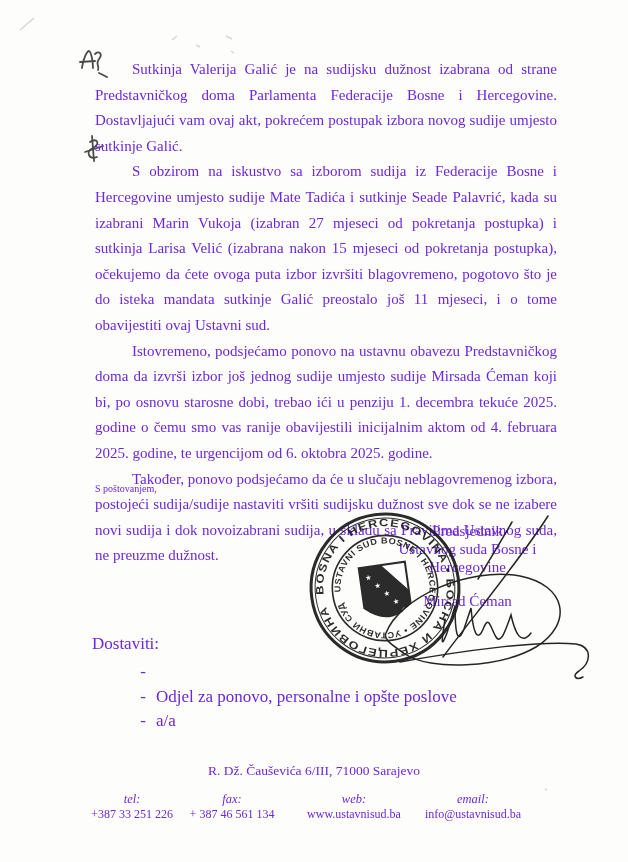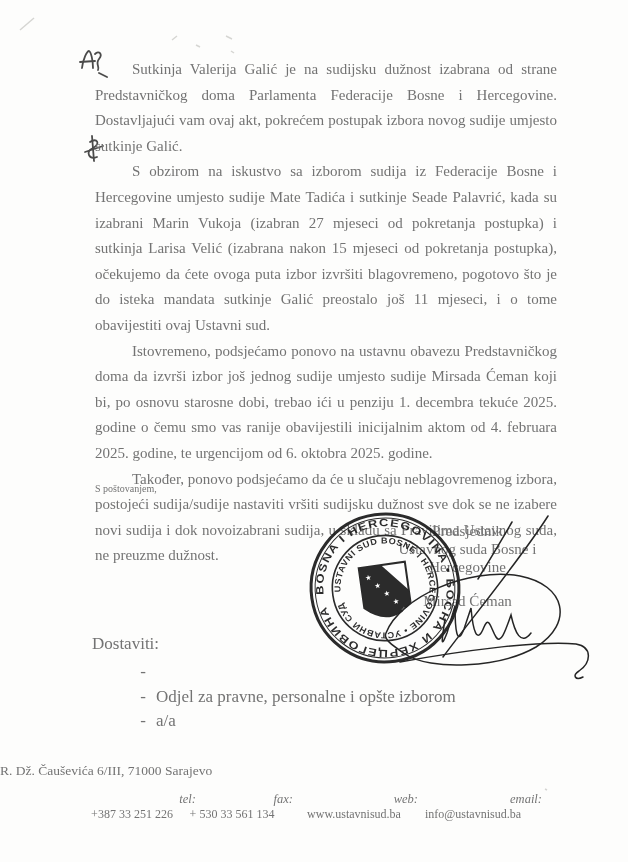--- a/index.html
+++ b/index.html
@@ -1,18 +1,18 @@
 <!DOCTYPE html>
 <html><head>
 <meta charset="utf-8">
 <style>
   html,body{margin:0;padding:0;background:#ffffff;}
   .page{
     position:relative;width:628px;height:862px;background:#fdfdfc;
-    font-family:"Liberation Serif",serif;color:#737373;overflow:hidden;
+    font-family:"Liberation Serif",serif;color:#6d28d9;overflow:hidden;
   }
   
   .body-text{
     position:absolute;top:57px;left:95px;width:462px;
     font-size:15px;line-height:25.6px;text-align:justify;
   }
   .body-text p{margin:0;text-indent:37px;}
   .closing{position:absolute;top:483px;left:95px;font-size:10px;}
   
   .sigblock{
@@ -26,23 +26,23 @@
   .signature-svg{position:absolute;left:350px;top:505px;width:278px;height:190px;}
   .pencil{position:absolute;left:68px;top:40px;width:70px;height:140px;}
   .specks{position:absolute;left:0;top:0;width:628px;height:862px;pointer-events:none;}
   
   .dostaviti{position:absolute;top:634px;left:92px;font-size:17px;width:480px;}
   .dist-items{margin-top:6px;}
   .dist-row{display:flex;line-height:24.6px;}
   .dash{width:26px;text-align:center;margin-left:38px;flex:none;}
   
   .footer-address{position:absolute;top:763px;left:0;width:628px;
-                  font-size:13.5px;}
+                  text-align:center;font-size:13.5px;}
   .contact{position:absolute;top:792px;text-align:center;line-height:15px;}
-  .contact .lbl{font-style:italic;font-size:12.5px;text-align:right;}
+  .contact .lbl{font-style:italic;font-size:12.5px;}
   .contact .val{font-size:12px;}
   .c-tel{left:68px;width:128px;}
   .c-fax{left:171px;width:122px;}
   .c-web{left:290px;width:128px;}
   .c-email{left:404px;width:138px;}
 </style>
 </head>
 <body>
 
 <div class="page">
@@ -126,38 +126,38 @@
   </svg>
 
   <div class="dostaviti">
     <div>Dostaviti:</div>
     <div class="dist-items">
       <div class="dist-row">
         <span class="dash">-</span>
       </div>
       <div class="dist-row">
         <span class="dash">-</span>
-        <span>Odjel za pravne, personalne i opšte izborom</span>
+        <span>Odjel za ponovo, personalne i opšte poslove</span>
       </div>
       <div class="dist-row">
         <span class="dash">-</span>
         <span>a/a</span>
       </div>
     </div>
   </div>
 
   <div class="footer-address">R. Dž. Čauševića 6/III, 71000 Sarajevo</div>
 
   <div class="contact c-tel">
     <div class="lbl">tel:</div>
     <div class="val">+387 33 251 226</div>
   </div>
   <div class="contact c-fax">
     <div class="lbl">fax:</div>
-    <div class="val">+ 530 33 561 134</div>
+    <div class="val">+ 387 46 561 134</div>
   </div>
   <div class="contact c-email">
     <div class="lbl">email:</div>
     <div class="val">info@ustavnisud.ba</div>
   </div>
   <div class="contact c-web">
     <div class="lbl">web:</div>
     <div class="val">www.ustavnisud.ba</div>
   </div>
 

